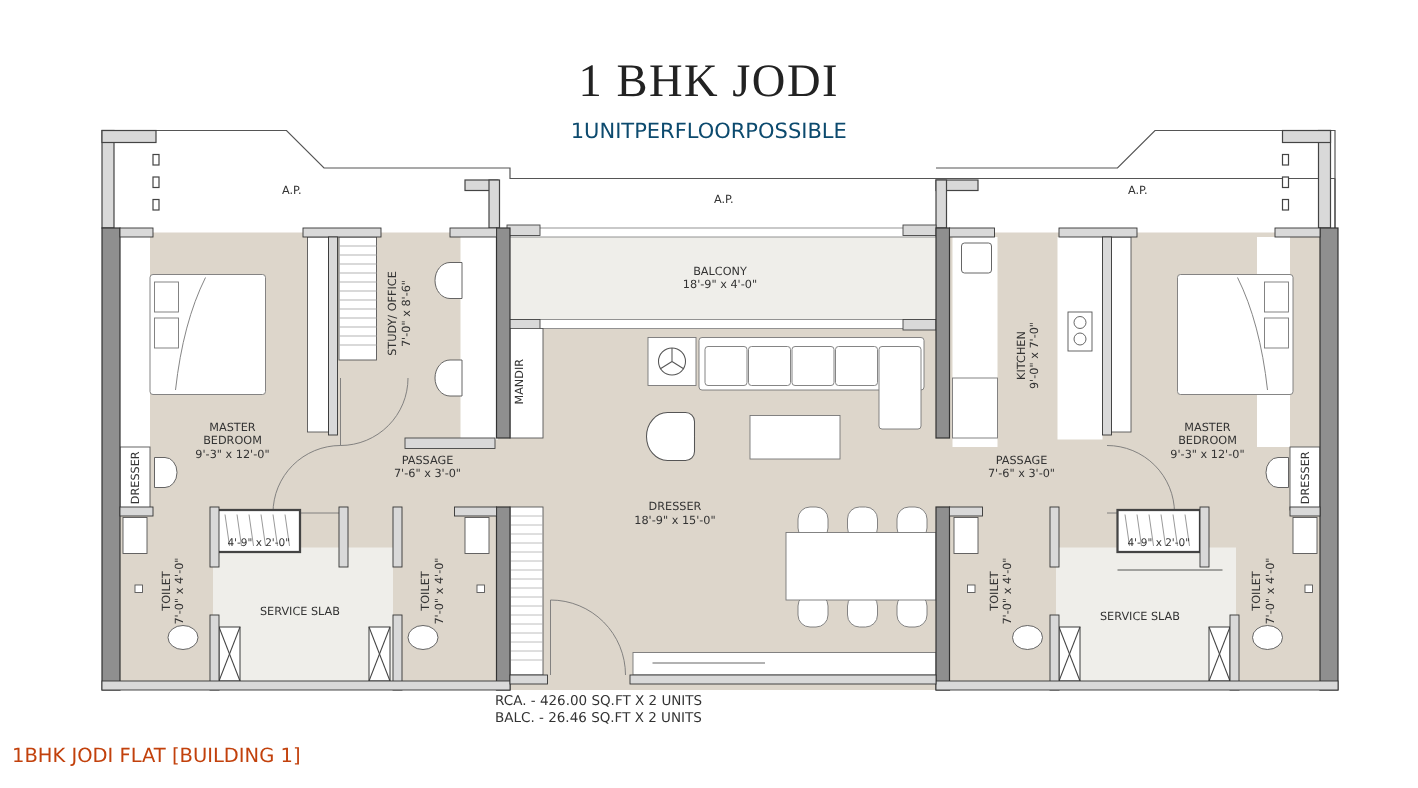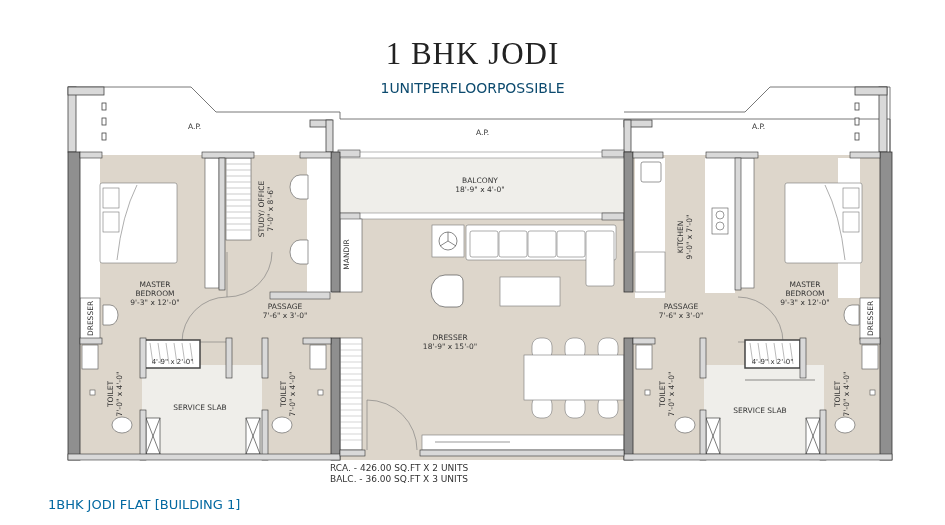--- a/index.html
+++ b/index.html
@@ -3,21 +3,21 @@
 <meta charset="utf-8">
 <style>
   html, body { margin:0; padding:0; background:#ffffff; }
   body { width:945px; height:525px; position:relative; overflow:hidden; font-family:"DejaVu Sans", sans-serif; color:#333; }
   .title { position:absolute; left:0; width:945px; top:36px; text-align:center; font-size:31px; font-weight:300; letter-spacing:1px; color:#222; font-family:Liberation Serif, serif; }
   .subtitle { position:absolute; left:0; width:945px; top:80px; text-align:center; font-size:14px; color:#0c4a6e; letter-spacing:0; }
   .plan { position:absolute; left:0; top:0; width:945px; height:525px; }
   .lbl { position:absolute; font-size:7.5px; text-align:center; color:#333; line-height:9px; white-space:nowrap; font-family:"DejaVu Sans", sans-serif; }
   .lbl.v { transform:rotate(-90deg); transform-origin:center center; }
   .footer-area { position:absolute; left:330px; top:463px; width:300px; font-size:9px; text-align:left; line-height:11px; color:#333; }
-  .caption { position:absolute; left:8px; top:497px; font-size:13px; color:#0369a1;margin-left:40px; }
+  .caption { position:absolute; left:8px; top:497px; font-size:13px; color:#c2410c; }
 </style>
 </head>
 <body>
 
 <div class="title">1 BHK JODI</div>
 <div class="subtitle">1UNITPERFLOORPOSSIBLE</div>
 
 <svg class="plan" viewBox="0 0 945 525" xmlns="http://www.w3.org/2000/svg">
 
   <g fill="none" stroke="#555" stroke-width="0.8">
@@ -322,16 +322,16 @@
 </div>
 
 <div class="lbl" style="left:160px;top:403px;width:80px;">SERVICE SLAB</div>
 <div class="lbl" style="left:720px;top:406px;width:80px;">SERVICE SLAB</div>
 
 <div class="lbl" style="left:145px;top:358px;width:55px;font-size:7px;">4'-9" x 2'-0"</div>
 <div class="lbl" style="left:745px;top:358px;width:55px;font-size:7px;">4'-9" x 2'-0"</div>
 
 <div class="footer-area">
   <div>RCA. - 426.00 SQ.FT X 2 UNITS</div>
-  <div>BALC. - 36.00 SQ.FT X 3 UNITS</div>
+  <div>BALC. - 26.46 SQ.FT X 2 UNITS</div>
 </div>
 
 <div class="caption">1BHK JODI FLAT [BUILDING 1]</div>
 
 </body></html>

